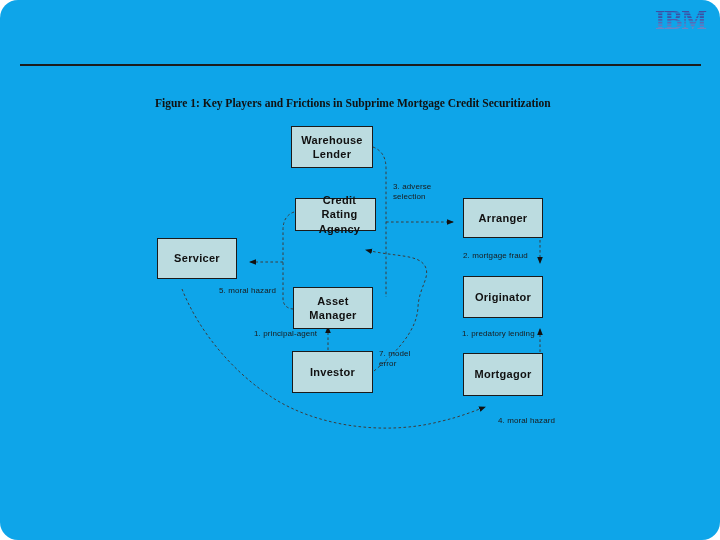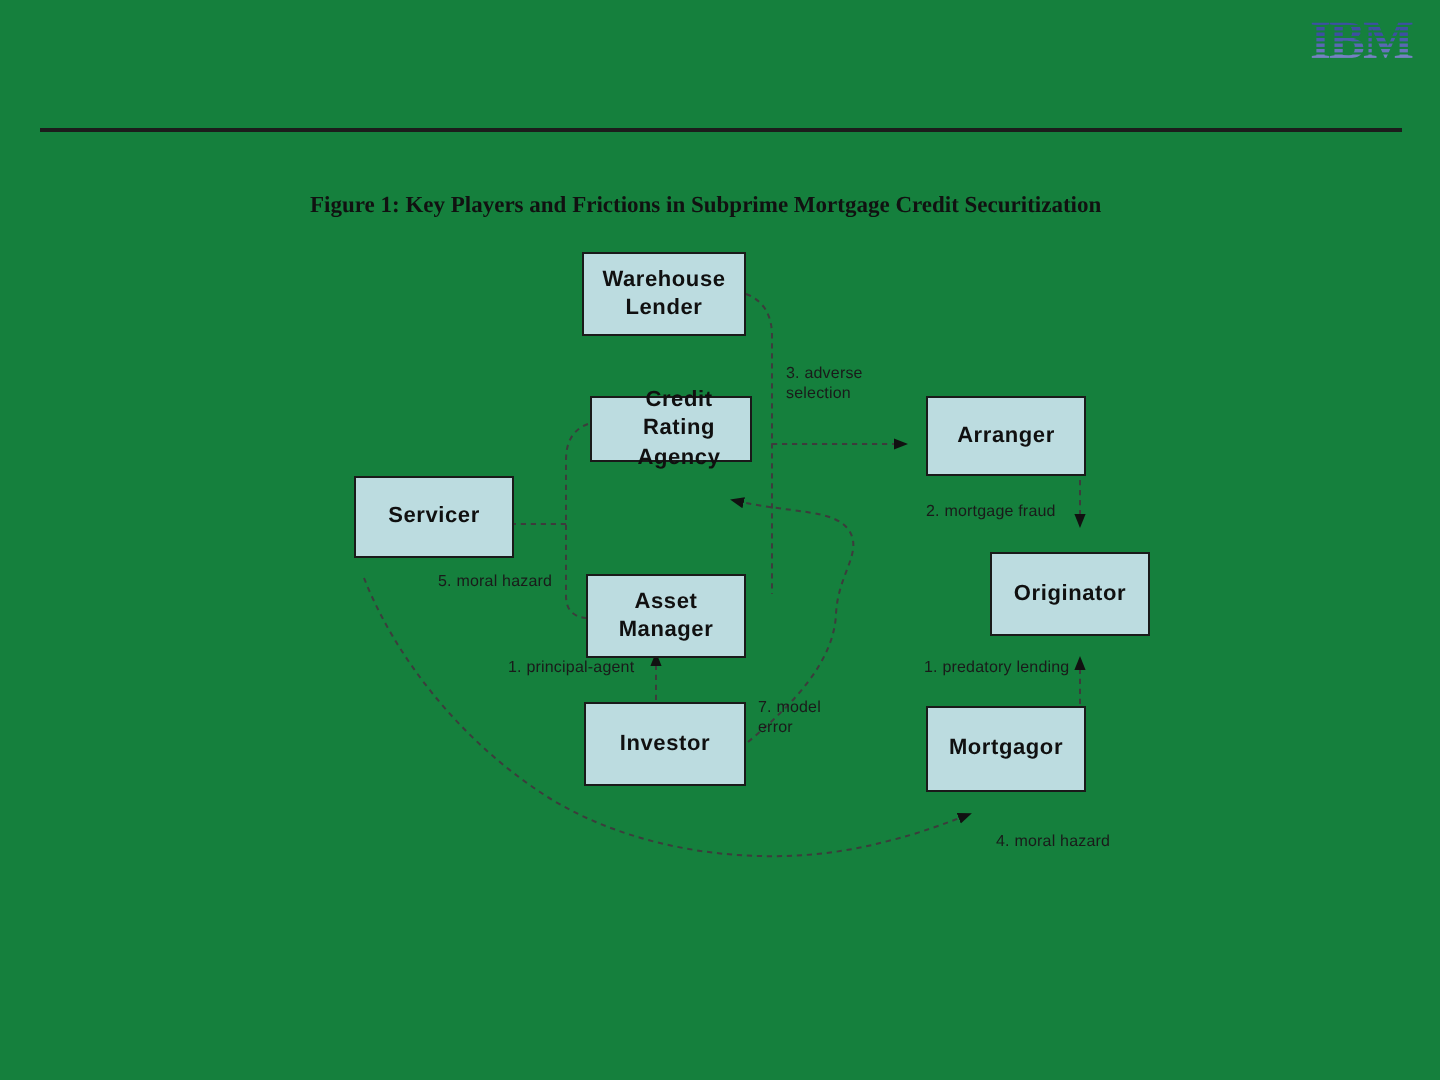--- a/index.html
+++ b/index.html
@@ -1,18 +1,18 @@
 <!DOCTYPE html>
 <html><head>
 <meta charset="utf-8">
 <style>
   html,body{margin:0;padding:0;background:#fff;}
   .slide{
-    position:relative;width:720px;height:540px;background:#15803d;
-    font-family:"Liberation Sans",sans-serif;overflow:hidden;
+    position:relative;width:720px;height:540px;background:#0ea5e9;
+    font-family:"Liberation Sans",sans-serif;overflow:hidden;border-radius:18px;
   }
   .rule{
     position:absolute;left:20px;top:64px;width:681px;height:0;
     border-top:2px solid #1c1c1c;
   }
   .ibm-logo{position:absolute;left:655px;top:8px;width:54px;height:22px;}
   .fig-title{
     position:absolute;left:155px;top:97px;width:400px;
     font-family:"Liberation Serif",serif;font-weight:bold;font-size:11.5px;
     color:#111;white-space:nowrap;
@@ -70,23 +70,23 @@
     <path class="dash" marker-end="url(#arw)" d="M 283,262 H 250"></path>
     <path class="dash" marker-end="url(#arw)" d="M 328,350 V 327"></path>
     <path class="dash" marker-end="url(#arw)" d="M 540,240 V 263"></path>
     <path class="dash" marker-end="url(#arw)" d="M 540,352 V 329"></path>
     <path class="dash" marker-end="url(#arw)" d="M 182,289 C 197,327 228,368 270,396 C 316,427 386,436 442,421 C 459,417 472,412 485,407"></path>
   </svg>
 
   <div class="box" style="left:291px;top:126px;width:82px;height:42px;">Warehouse Lender</div>
   <div class="box" style="left:295px;top:198px;width:81px;height:33px;padding-left:10px;">Credit Rating Agency</div>
   <div class="box" style="left:463px;top:198px;width:80px;height:40px;">Arranger</div>
-  <div class="box" style="left:157px;top:238px;width:80px;height:41px;margin-left:20px;">Servicer</div>
+  <div class="box" style="left:157px;top:238px;width:80px;height:41px;">Servicer</div>
   <div class="box" style="left:293px;top:287px;width:80px;height:42px;">Asset Manager</div>
-  <div class="box" style="left:463px;top:276px;width:80px;height:42px;margin-left:32px;">Originator</div>
+  <div class="box" style="left:463px;top:276px;width:80px;height:42px;">Originator</div>
   <div class="box" style="left:292px;top:351px;width:81px;height:42px;">Investor</div>
   <div class="box" style="left:463px;top:353px;width:80px;height:43px;">Mortgagor</div>
 
   <div class="friction" style="left:393px;top:182px;width:46px;">3. adverse
 selection</div>
   <div class="friction" style="left:463px;top:251px;">2. mortgage fraud</div>
   <div class="friction" style="left:219px;top:286px;">5. moral hazard</div>
   <div class="friction" style="left:254px;top:329px;">1. principal-agent</div>
   <div class="friction" style="left:462px;top:329px;">1. predatory lending</div>
   <div class="friction" style="left:379px;top:349px;width:40px;">7. model

